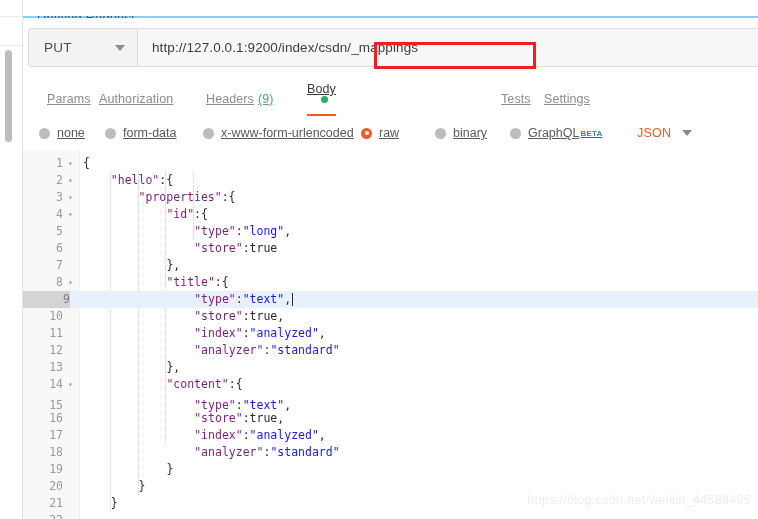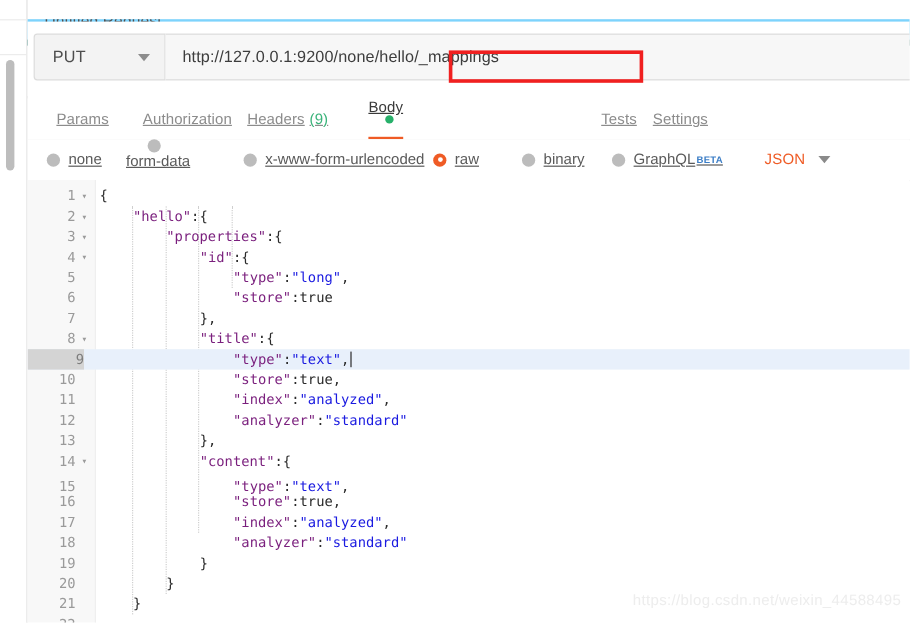--- a/index.html
+++ b/index.html
@@ -369,30 +369,30 @@
     <div class="req-title-bar">
       <div class="req-title">Untitled Request</div>
     </div>
 
     <div class="url-row">
       <div class="method-select">
         <span class="method-label">PUT</span>
         <span class="method-caret"></span>
       </div>
       <div class="url-input-wrap" title="Enter request URL">
-        <span class="url-text">http://127.0.0.1:9200/none/hello/_mappings</span>
+        <span class="url-text">http://127.0.0.1:9200/index/csdn/_mappings</span>
         <span class="url-annotation"></span>
       </div>
     </div>
 
     <div class="tabs-row" id="tabs-row">
         <div class="tab" style="left: 24px;">
           <span>Params</span>
         </div>
-        <div class="tab" style="left: 96px;">
+        <div class="tab" style="left: 76px;">
           <span>Authorization</span>
         </div>
         <div class="tab" style="left: 183px;">
           <span>Headers</span>
           <span class="count">(9)</span>
         </div>
         <div class="tab active" style="left: 284px; flex-direction: column;">
           <span>Body</span>
           <span class="greendot"></span>
           <span class="tab-underline" style="background: rgb(239, 91, 37);"></span>
@@ -407,21 +407,21 @@
 
     <div class="bodytype-row" id="bodytype-row">
       <div class="json-select">
         <span class="json-label">JSON</span>
         <span class="json-caret"></span>
       </div>
     <div class="bt-opt" style="left: 16px;">
           <span class="radio"></span>
           <span>none</span>
         </div>
-        <div class="bt-opt" style="left: 82px; flex-direction: column;">
+        <div class="bt-opt" style="left: 82px;">
           <span class="radio"></span>
           <span>form-data</span>
         </div>
         <div class="bt-opt" style="left: 180px;">
           <span class="radio"></span>
           <span>x-www-form-urlencoded</span>
         </div>
         <div class="bt-opt" style="left: 338px;">
           <span class="radio on"></span>
           <span>raw</span>

